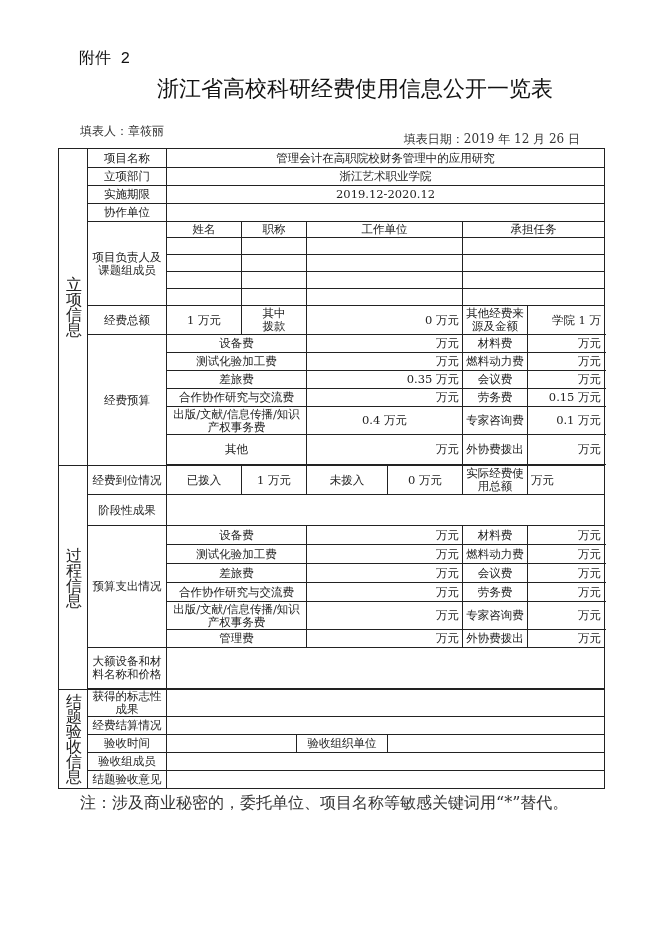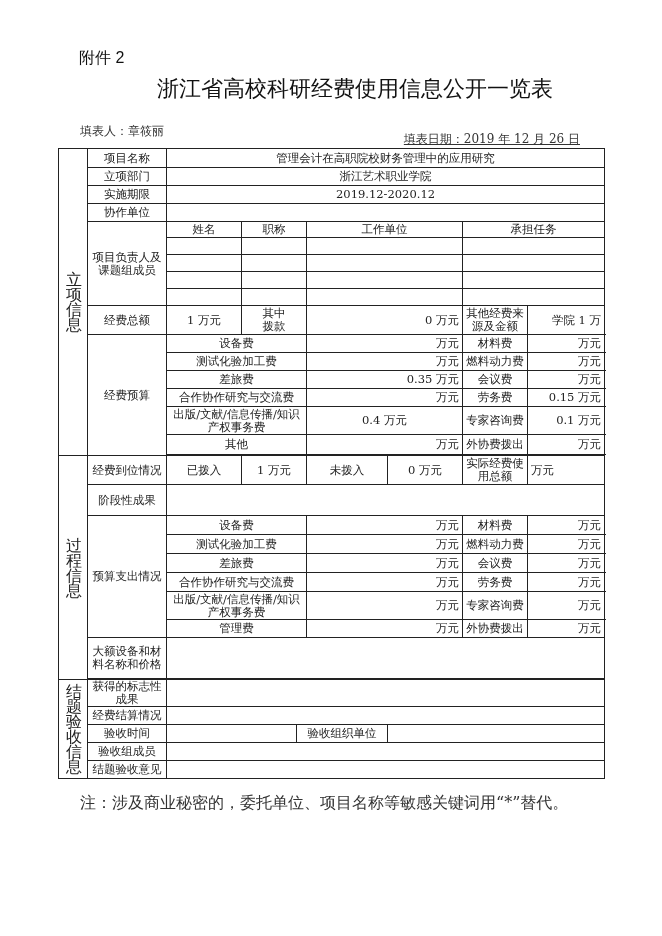--- a/index.html
+++ b/index.html
@@ -1,23 +1,23 @@
 <!DOCTYPE html>
 <html><head>
 <meta charset="utf-8">
 <style>
   html, body { margin:0; padding:0; background:#ffffff; }
   body { width:662px; height:936px; position:relative; overflow:hidden;
          font-family: "DejaVu Serif", "Liberation Serif", serif; color:#222; }
   .attach { position:absolute; left:79px; top:48px; font-size:16px;
-            font-family: Liberation Sans, sans-serif; color:#111; }
+            font-family: Liberation Mono, monospace; color:#111; }
   .title { position:absolute; left:0; width:662px; top:74px; text-align:center;
            font-size:22px; font-family:"DejaVu Sans","Liberation Sans",sans-serif; color:#111; letter-spacing:0px;padding-left:24px; }
   .filler { position:absolute; left:80px; top:123px; font-size:12px; color:#333; }
-  .date { position:absolute; right:82px; top:131px; font-size:12px; color:#333;text-decoration:underline; }
+  .date { position:absolute; right:82px; top:131px; font-size:12px; color:#333; }
   .note { position:absolute; left:80px; top:793px; font-size:16px; color:#333; }
 
   table.form { position:absolute; left:58px; top:148px; width:546px;
                border-collapse:collapse; table-layout:fixed; font-size:11.5px; }
   table.form td { border:1px solid #222; padding:0 3px; text-align:center;
                   vertical-align:middle; line-height:13px; overflow:hidden; }
   td.r { text-align:right !important; }
   td.l { text-align:left !important; }
   td.sec { line-height:15px; font-size:16px; }
   .vert { display:inline-block; width:14px; word-break:break-all; line-height:15px; }
@@ -125,21 +125,21 @@
     <td class="r" colspan="2">万元</td>
     <td>劳务费</td>
     <td class="r" colspan="2">0.15 万元</td>
   </tr>
   <tr style="height:28px">
     <td colspan="3">出版/文献/信息传播/知识产权事务费</td>
     <td colspan="2">0.4 万元</td>
     <td>专家咨询费</td>
     <td class="r" colspan="2">0.1 万元</td>
   </tr>
-  <tr style="height:20px">
+  <tr style="height:30px">
     <td colspan="3">其他</td>
     <td class="r" colspan="2">万元</td>
     <td>外协费拨出</td>
     <td class="r" colspan="2">万元</td>
   </tr>
   <tr style="height:0px">
         <td colspan="7" style="border:none;padding:0;height:0"></td>
       </tr>
 
   <tr style="height:29px">

